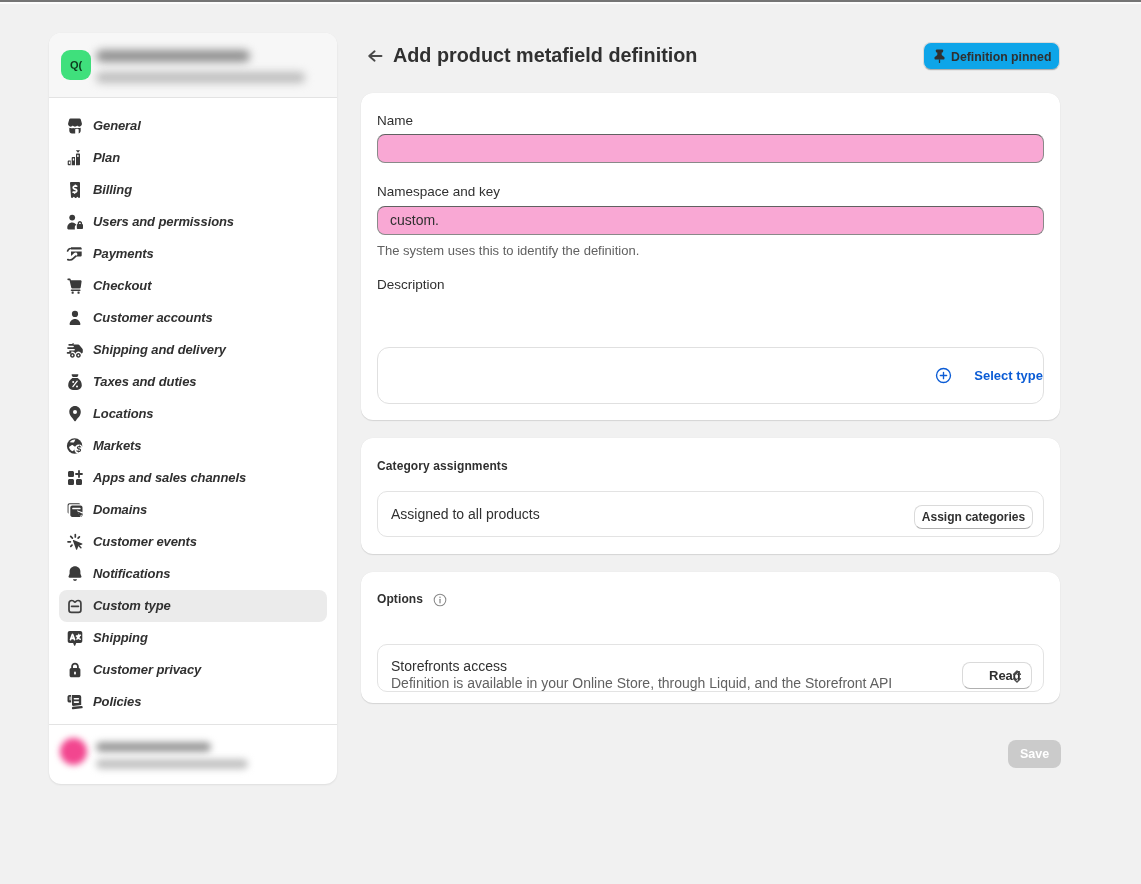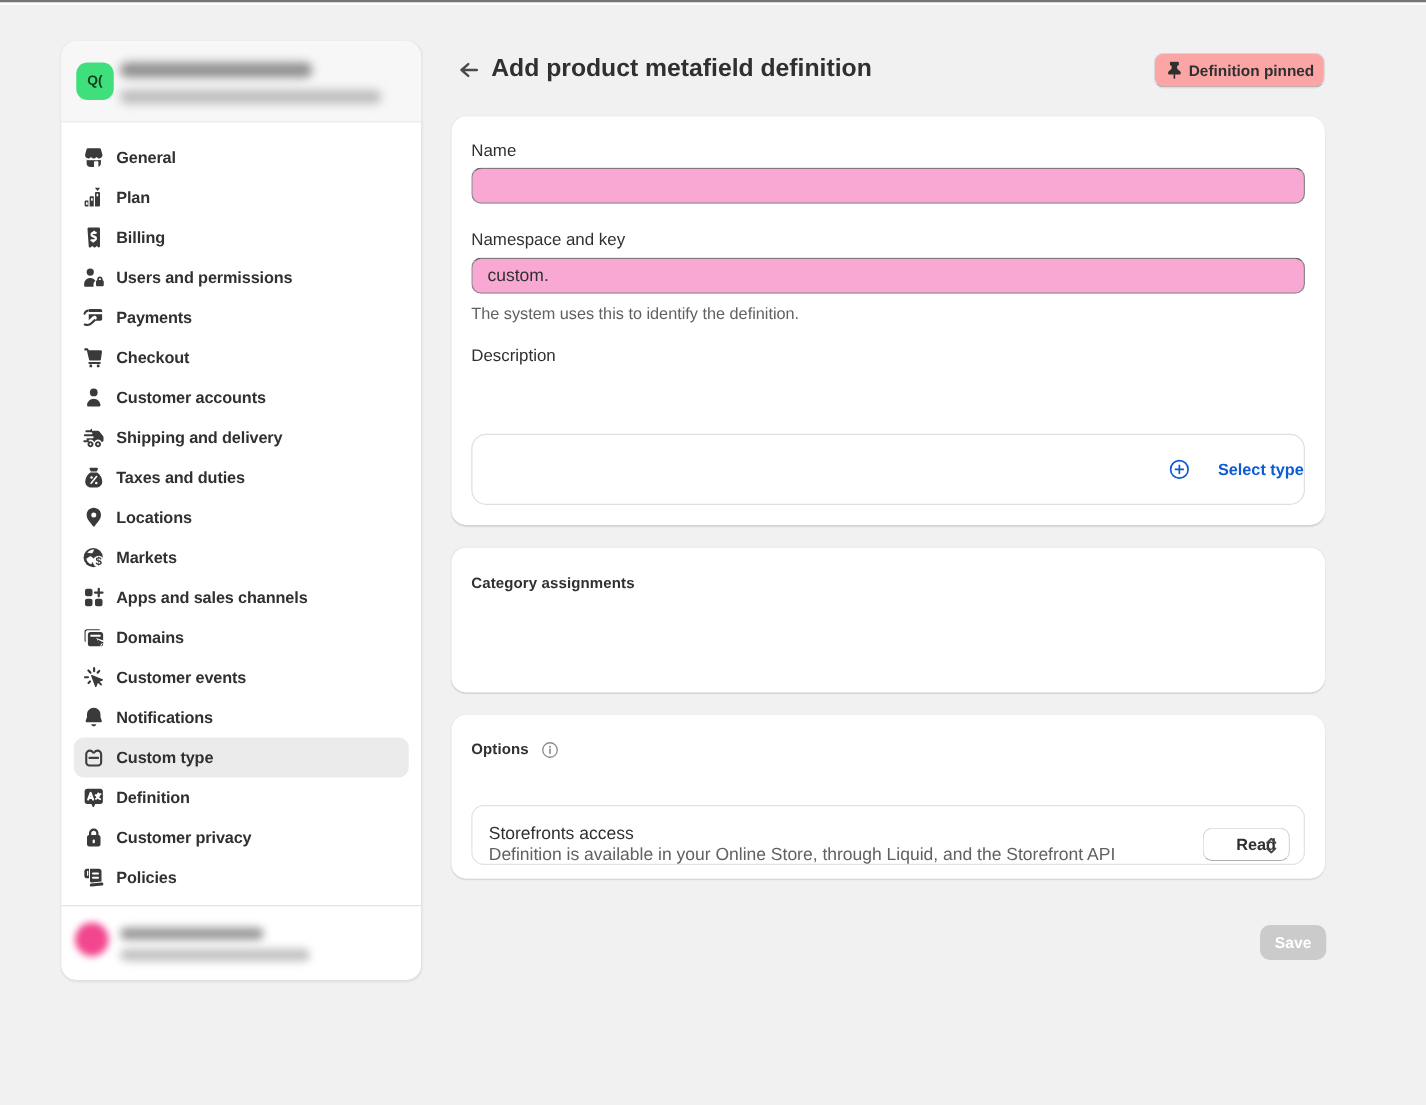--- a/index.html
+++ b/index.html
@@ -9,33 +9,33 @@
 .topbar2 { position:absolute; left:0; top:2px; width:1141px; height:2px; background:#fdfdfd; }
 .abs { position:absolute; }
 
 
 .sidebar { position:absolute; left:49px; top:33px; width:288px; height:751px; background:#fff; border-radius:12px; box-shadow:0 1px 2px rgba(26,26,26,.08), 0 0 1px rgba(26,26,26,.06); }
 .sidehead { position:absolute; left:0; top:0; width:288px; height:65px; background:#f7f7f7; border-radius:12px 12px 0 0; border-bottom:1px solid #e3e3e3; }
 .savatar { position:absolute; left:12px; top:17px; width:30px; height:30px; border-radius:9px; background:#3fe07c; color:#0d3b1d; font-size:11px; font-weight:bold; text-align:center; line-height:30px; }
 .blur1 { position:absolute; left:47px; top:17px; width:154px; height:12px; background:#8f8f8f; border-radius:6px; filter:blur(4px); }
 .blur2 { position:absolute; left:47px; top:39px; width:209px; height:11px; background:#bdbdbd; border-radius:5px; filter:blur(4px); }
 .nav { position:absolute; left:10px; top:77px; width:268px; }
-.item { position:absolute; left:0; width:268px; height:32px; border-radius:8px; }
+.item { position:absolute; left:0; width:268px; height:32px; border-radius:8px;font-style:italic; }
 .item.sel { background:#ebebeb; }
 .item svg { position:absolute; left:6px; top:6px; }
 .item span { position:absolute; left:34px; top:8px; font-size:13px; font-weight:bold; color:#303030; letter-spacing:-0.1px; white-space:nowrap; }
 .sidefoot { position:absolute; left:0; top:691px; width:288px; height:60px; border-top:1px solid #e3e3e3; }
 .pavatar { position:absolute; left:11px; top:13px; width:27px; height:27px; border-radius:50%; background:#f2468f; filter:blur(3px); }
 .blur3 { position:absolute; left:47px; top:17px; width:115px; height:10px; background:#9a9a9a; border-radius:5px; filter:blur(3.5px); }
 .blur4 { position:absolute; left:47px; top:34px; width:152px; height:10px; background:#c2c2c2; border-radius:5px; filter:blur(3.5px); }
 
 
 .backbtn { position:absolute; left:365px; top:46px; width:20px; height:20px; }
 .title { position:absolute; left:393px; top:44px; font-size:19.8px; font-weight:bold; color:#303030; }
-.pinbtn { position:absolute; left:923px; top:42px; width:137px; height:28px; background:#fca5a5; border:1px solid #dadada; border-bottom-color:#b0b0b0; border-radius:8px; box-shadow:0 1px 0 rgba(0,0,0,.05); }
+.pinbtn { position:absolute; left:923px; top:42px; width:137px; height:28px; background:#0ea5e9; border:1px solid #dadada; border-bottom-color:#b0b0b0; border-radius:8px; box-shadow:0 1px 0 rgba(0,0,0,.05); }
 .pinbtn svg { position:absolute; left:10px; top:6px; }
 .pinbtn span { position:absolute; left:27px; top:7px; font-size:12.3px; font-weight:bold; color:#303030; white-space:nowrap; }
 
 
 .card { position:absolute; left:361px; width:699px; background:#fff; border-radius:12px; box-shadow:0 1px 1px rgba(26,26,26,.12), 0 0 1px rgba(26,26,26,.08); }
 .card1 { top:93px; height:327px; }
 .card2 { top:438px; height:116px; }
 .card3 { top:572px; height:131px; }
 .lbl { position:absolute; left:16px; font-size:13.5px; color:#303030; }
 .inp { position:absolute; left:16px; width:667px; height:29px; background:#f9a8d4; border:1px solid #898989; border-top-color:#616161; border-radius:8px; font-size:14px; color:#303030; line-height:27px; padding:0 12px; }
@@ -188,21 +188,21 @@
           <path d="M6.6 10.3h6.8" stroke="#3f3f3f" stroke-width="1.8" stroke-linecap="round"></path>
         </svg>
         <span>Custom type</span>
       </div>
     <div class="item" style="top:512px">
         <svg width="20" height="20" viewBox="0 0 20 20">
           <path d="M4.7 2.9h10.6c1.1 0 2 .9 2 2v8.2c0 1.1-.9 2-2 2h-4.1l-1 2.3c-.2.5-.9.5-1.1 0l-1-2.3H4.7c-1.1 0-2-.9-2-2V4.9c0-1.1.9-2 2-2z" fill="#3a3a3a"></path>
           <path d="M7.5 5.4c.35 0 .66.21.78.54l2 5.4c.16.43-.06.9-.49 1.06-.43.16-.9-.06-1.06-.49l-.26-.71H6.53l-.26.71c-.16.43-.63.65-1.06.49-.43-.16-.65-.63-.49-1.06l2-5.4c.12-.33.43-.54.78-.54zm0 2.9-.36.97h.72z" fill="#fff"></path>
           <path d="M13.3 5.6c.4 0 .7.3.7.7v.2h1.5c.4 0 .7.3.7.7s-.3.7-.7.7h-.25c-.2.8-.55 1.5-1 2.1.35.25.75.45 1.2.55.4.1.6.5.5.9-.1.4-.5.6-.9.5-.7-.2-1.3-.5-1.8-.9-.4.3-.8.55-1.3.7-.37.14-.77-.06-.9-.43-.13-.37.06-.77.43-.9.25-.1.5-.2.7-.35-.3-.4-.55-.85-.7-1.3h-.1c-.4 0-.7-.3-.7-.7s.3-.7.7-.7h1.2v-.2c0-.4.3-.7.7-.7z" fill="#fff"></path>
         </svg>
-        <span>Definition</span>
+        <span>Shipping</span>
       </div>
     <div class="item" style="top:544px">
         <svg width="20" height="20" viewBox="0 0 20 20">
           <path fill-rule="evenodd" d="M6.2 8V6.5c0-2.1 1.7-3.8 3.8-3.8s3.8 1.7 3.8 3.8V8c.9.1 1.6.9 1.6 1.8v5.6c0 1-.8 1.8-1.8 1.8H6.4c-1 0-1.8-.8-1.8-1.8V9.8c0-.9.7-1.7 1.6-1.8zm1.8-1.5c0-1.1.9-2 2-2s2 .9 2 2V8H8zm2 5.1c.5 0 .9.4.9.9v1.2c0 .5-.4.9-.9.9s-.9-.4-.9-.9v-1.2c0-.5.4-.9.9-.9z" fill="#3a3a3a"></path>
         </svg>
         <span>Customer privacy</span>
       </div>
     <div class="item" style="top:576px">
         <svg width="20" height="20" viewBox="0 0 20 20">
           <path d="M4.4 3h1.8v7.6H4.4c-1 0-1.9-.9-1.9-1.9V4.9c0-1 .9-1.9 1.9-1.9z" fill="#3a3a3a"></path>
@@ -249,20 +249,24 @@
           <circle cx="10" cy="10" r="8.2" fill="none" stroke="#0b5cd5" stroke-width="1.6"></circle>
           <path d="M10 6.3v7.4M6.3 10h7.4" stroke="#0b5cd5" stroke-width="1.6" stroke-linecap="round"></path>
         </svg>
       <span>Select type</span>
     </div>
   </div>
 </div>
 
 <div class="card card2">
   <div class="h2" style="top:21px">Category assignments</div>
+  <div class="subbox" style="top:53px; height:46px;">
+    <div class="abs" style="left:13px; top:14px; font-size:14px; color:#303030;">Assigned to all products</div>
+    <div class="btn" style="left:536px; top:13px; width:119px; height:24px; line-height:22px;">Assign categories</div>
+  </div>
 </div>
 
 <div class="card card3">
   <div class="h2" style="top:20px">Options</div>
   <svg class="abs" style="left:72px; top:21px;" width="14" height="14" viewBox="0 0 20 20">
       <circle cx="10" cy="10" r="8.3" fill="none" stroke="#8a8a8a" stroke-width="1.5"></circle>
       <circle cx="10" cy="6.2" r="1.1" fill="#8a8a8a"></circle>
       <path d="M10 9v5" stroke="#8a8a8a" stroke-width="1.8" stroke-linecap="round"></path>
     </svg>
   <div class="subbox" style="top:72px; height:48px;">

